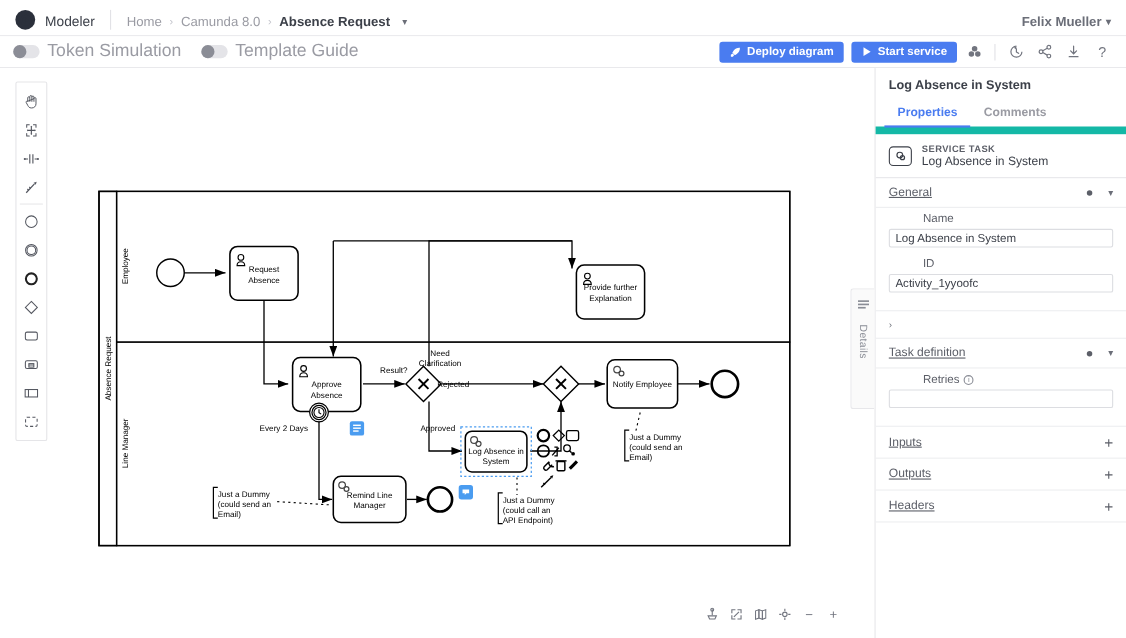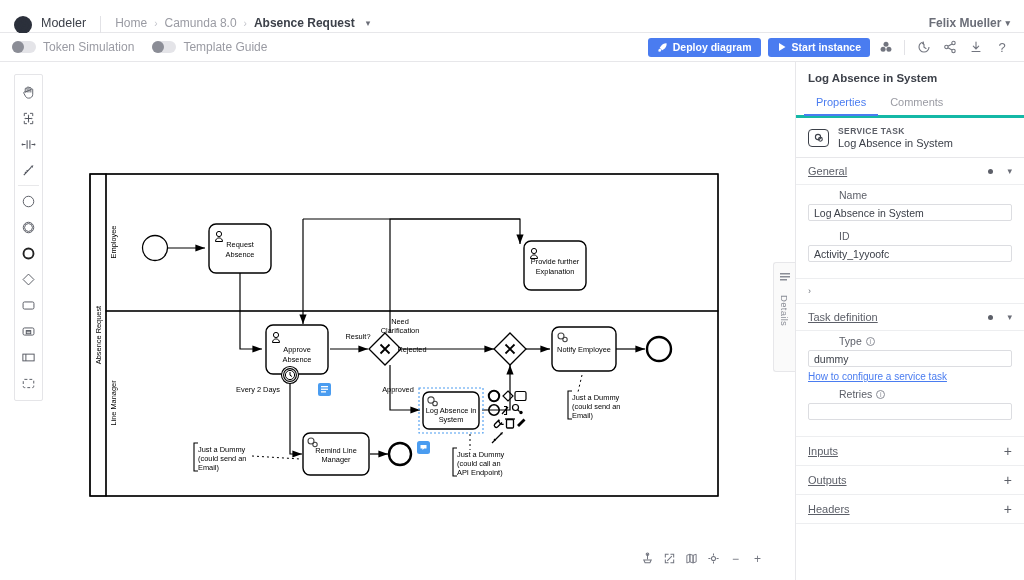--- a/index.html
+++ b/index.html
@@ -7,21 +7,21 @@
   body {
     width:1024px; height:580px; overflow:hidden;
     font-family:"Liberation Sans", sans-serif;
     font-size:12px; color:#3c4049; background:#fff;
   }
   .app { width:1024px; height:580px; display:flex; flex-direction:column; position:relative; }
 
   
   .topbar {
     height:33px; min-height:33px; border-bottom:1px solid #e7e7ea;
-    display:flex; align-items:flex-start; padding:16px 14px; background:#fff;
+    display:flex; align-items:flex-end; padding:5px 14px; background:#fff;
   }
   .logo {
     width:18px; height:18px; border-radius:50%; background:#2b303b;
     display:flex; align-items:center; justify-content:center;
     color:#fff; font-size:11px; font-weight:bold; margin-right:9px;
   }
   .brand { font-size:12.5px; color:#3c4049; font-weight:400; }
   .vsep { width:1px; height:18px; background:#e2e2e6; margin:0 14px; }
   .crumbs { display:flex; align-items:center; gap:7px; }
   .crumb { color:#9a9ba3; font-size:12px; }
@@ -38,21 +38,21 @@
   }
   .toggle-wrap { display:flex; align-items:center; margin-right:18px; }
   .toggle {
     width:24px; height:12px; border-radius:6px; background:#e4e4e8;
     position:relative; margin-right:7px;
   }
   .toggle::after {
     content:""; position:absolute; left:0; top:0;
     width:12px; height:12px; border-radius:50%; background:#8b8d96;
   }
-  .toggle-label { color:#9a9ba3; font-size:12px; }
+  .toggle-label { color:#9a9ba3; font-size:16px; }
   .btn-blue {
     background:#4a7cf0; color:#fff; border:none; border-radius:3px;
     height:19px; padding:0 9px; font-size:10.5px; font-weight:bold;
     display:flex; align-items:center; gap:5px; margin-left:7px;
     font-family:"Liberation Sans", sans-serif; cursor:pointer;
   }
   .ticon { display:flex; align-items:center; justify-content:center; }
   .tool-icon {
     width:20px; height:20px; margin-left:6px; color:#72757f;
     display:flex; align-items:center; justify-content:center; cursor:pointer;
@@ -100,21 +100,21 @@
     display:flex; flex-direction:column; align-items:center; padding-top:8px;
     cursor:pointer;
   }
   .details-text {
     writing-mode:vertical-rl; text-orientation:mixed;
     font-size:9.5px; color:#8a8d96; margin-top:12px; letter-spacing:.3px;
   }
   .panel-title {
     padding:10px 12px 7px; font-size:11.5px; font-weight:bold; color:#3c4049;
   }
-  .panel-tabs { display:flex; border-bottom:3px solid #14b8a6; padding:0 8px; }
+  .panel-tabs { display:flex; border-bottom:7px solid #14b8a6; padding:0 8px;font-weight:bold; }
   .ptab {
     padding:5px 12px 6px; font-size:11px; color:#9a9ba3; cursor:pointer;
     border-bottom:2px solid transparent; margin-bottom:-1px;
   }
   .ptab.active { color:#4a7cf0; border-bottom-color:#4a7cf0; }
   .elem-head {
     display:flex; align-items:center; gap:9px; padding:8px 12px;
     border-bottom:1px solid #e7e7ea;
   }
   .elem-icon {
@@ -201,21 +201,21 @@
       </span>
       <span>Deploy diagram</span>
     </button>
 
     <button class="btn-blue">
       <span class="ticon">
         <svg width="10" height="10" viewBox="0 0 10 10">
             <path d="M2 1l6.5 4L2 9z" fill="#fff"></path>
           </svg>
       </span>
-      <span>Start instance</span>
+      <span>Start service</span>
     </button>
 
     <div class="tool-icon">
       <svg width="14" height="14" viewBox="0 0 14 14">
           <circle cx="7" cy="4.3" r="2.5" fill="#72757f"></circle>
           <circle cx="4.1" cy="9.2" r="2.5" fill="#72757f"></circle>
           <circle cx="9.9" cy="9.2" r="2.5" fill="#72757f"></circle>
         </svg>
     </div>
     <div class="tool-div"></div>
@@ -617,28 +617,20 @@
 
       <div class="group-head">
         <span class="gchev">›</span>
       </div>
 
       <div class="group-head">
         <span class="group-title">Task definition</span>
         <span class="dot"></span>
         <span class="gchev">▾</span>
       </div>
-      <div class="field">
-        <div class="flabel">
-          <span>Type</span>
-          <span class="info-i">i</span>
-        </div>
-        <input class="finput" value="dummy" style="">
-        <span class="flink">How to configure a service task</span>
-      </div>
       <div class="field pad-b">
         <div class="flabel">
           <span>Retries</span>
           <span class="info-i">i</span>
         </div>
         <input class="finput" value="" style="">
       </div>
       <div class="grp-sep"></div>
 
       <div class="group-head">

